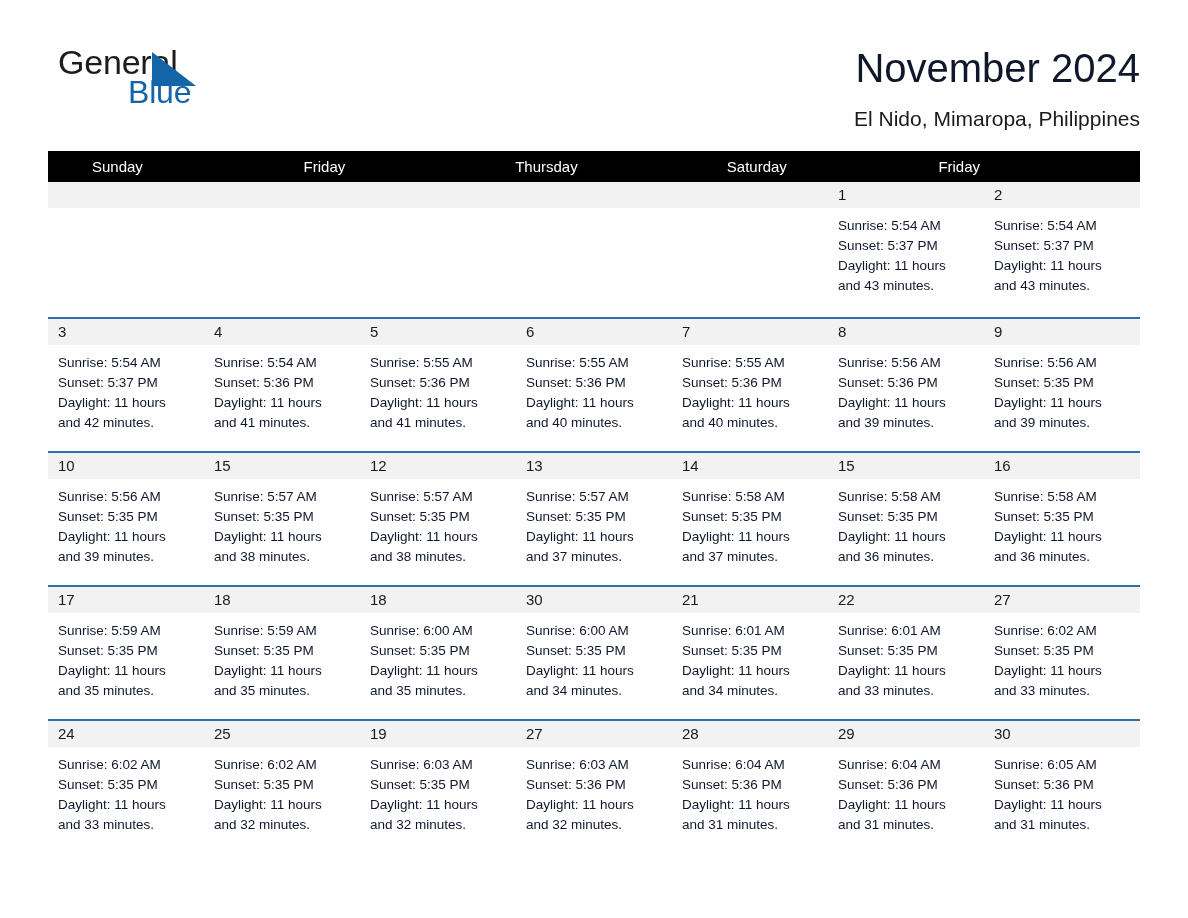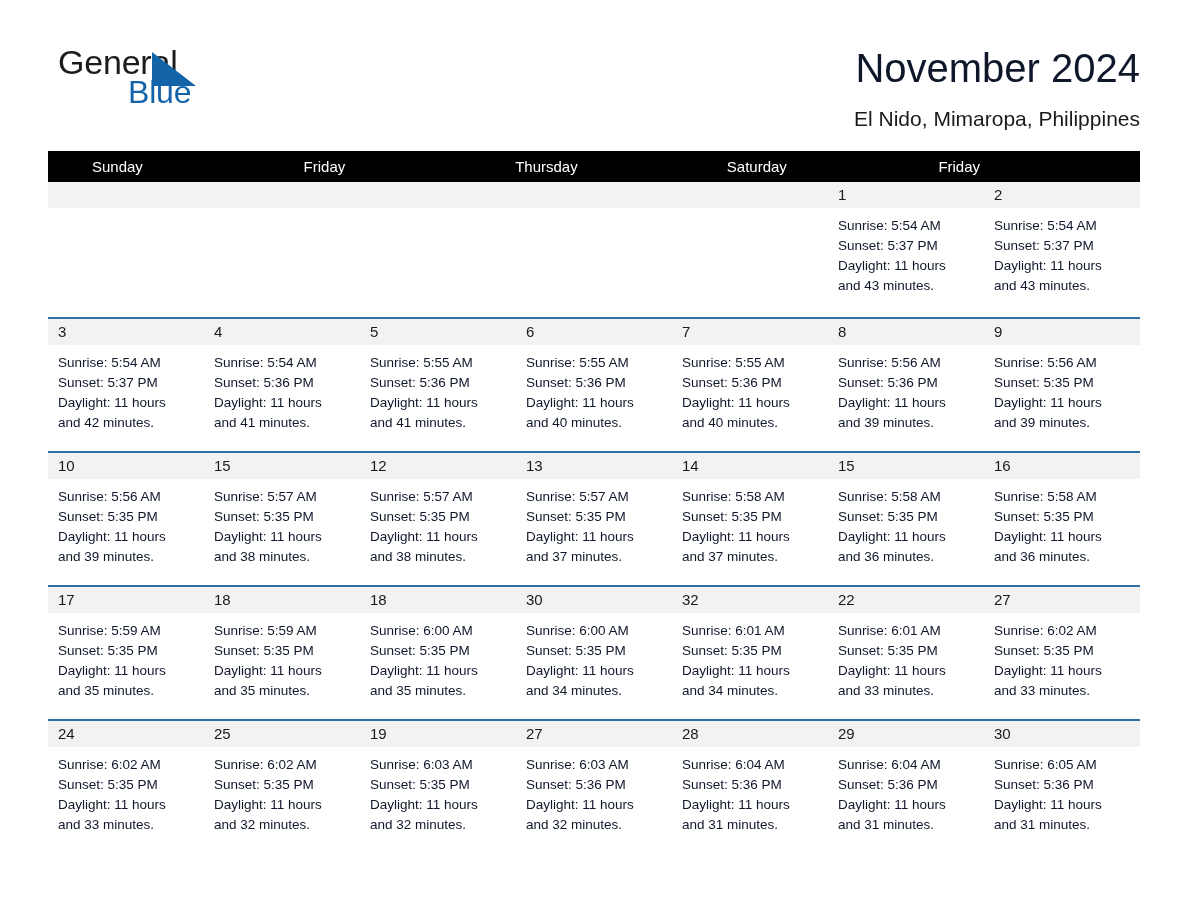--- a/index.html
+++ b/index.html
@@ -378,21 +378,21 @@
           <div class="day-cell">
             <div class="day-head">30</div>
             <div class="day-body">
               <div>Sunrise: 6:00 AM</div>
               <div>Sunset: 5:35 PM</div>
               <div>Daylight: 11 hours</div>
               <div>and 34 minutes.</div>
             </div>
           </div>
           <div class="day-cell">
-            <div class="day-head">32</div>
+            <div class="day-head">21</div>
             <div class="day-body">
               <div>Sunrise: 6:01 AM</div>
               <div>Sunset: 5:35 PM</div>
               <div>Daylight: 11 hours</div>
               <div>and 34 minutes.</div>
             </div>
           </div>
           <div class="day-cell">
             <div class="day-head">22</div>
             <div class="day-body">

